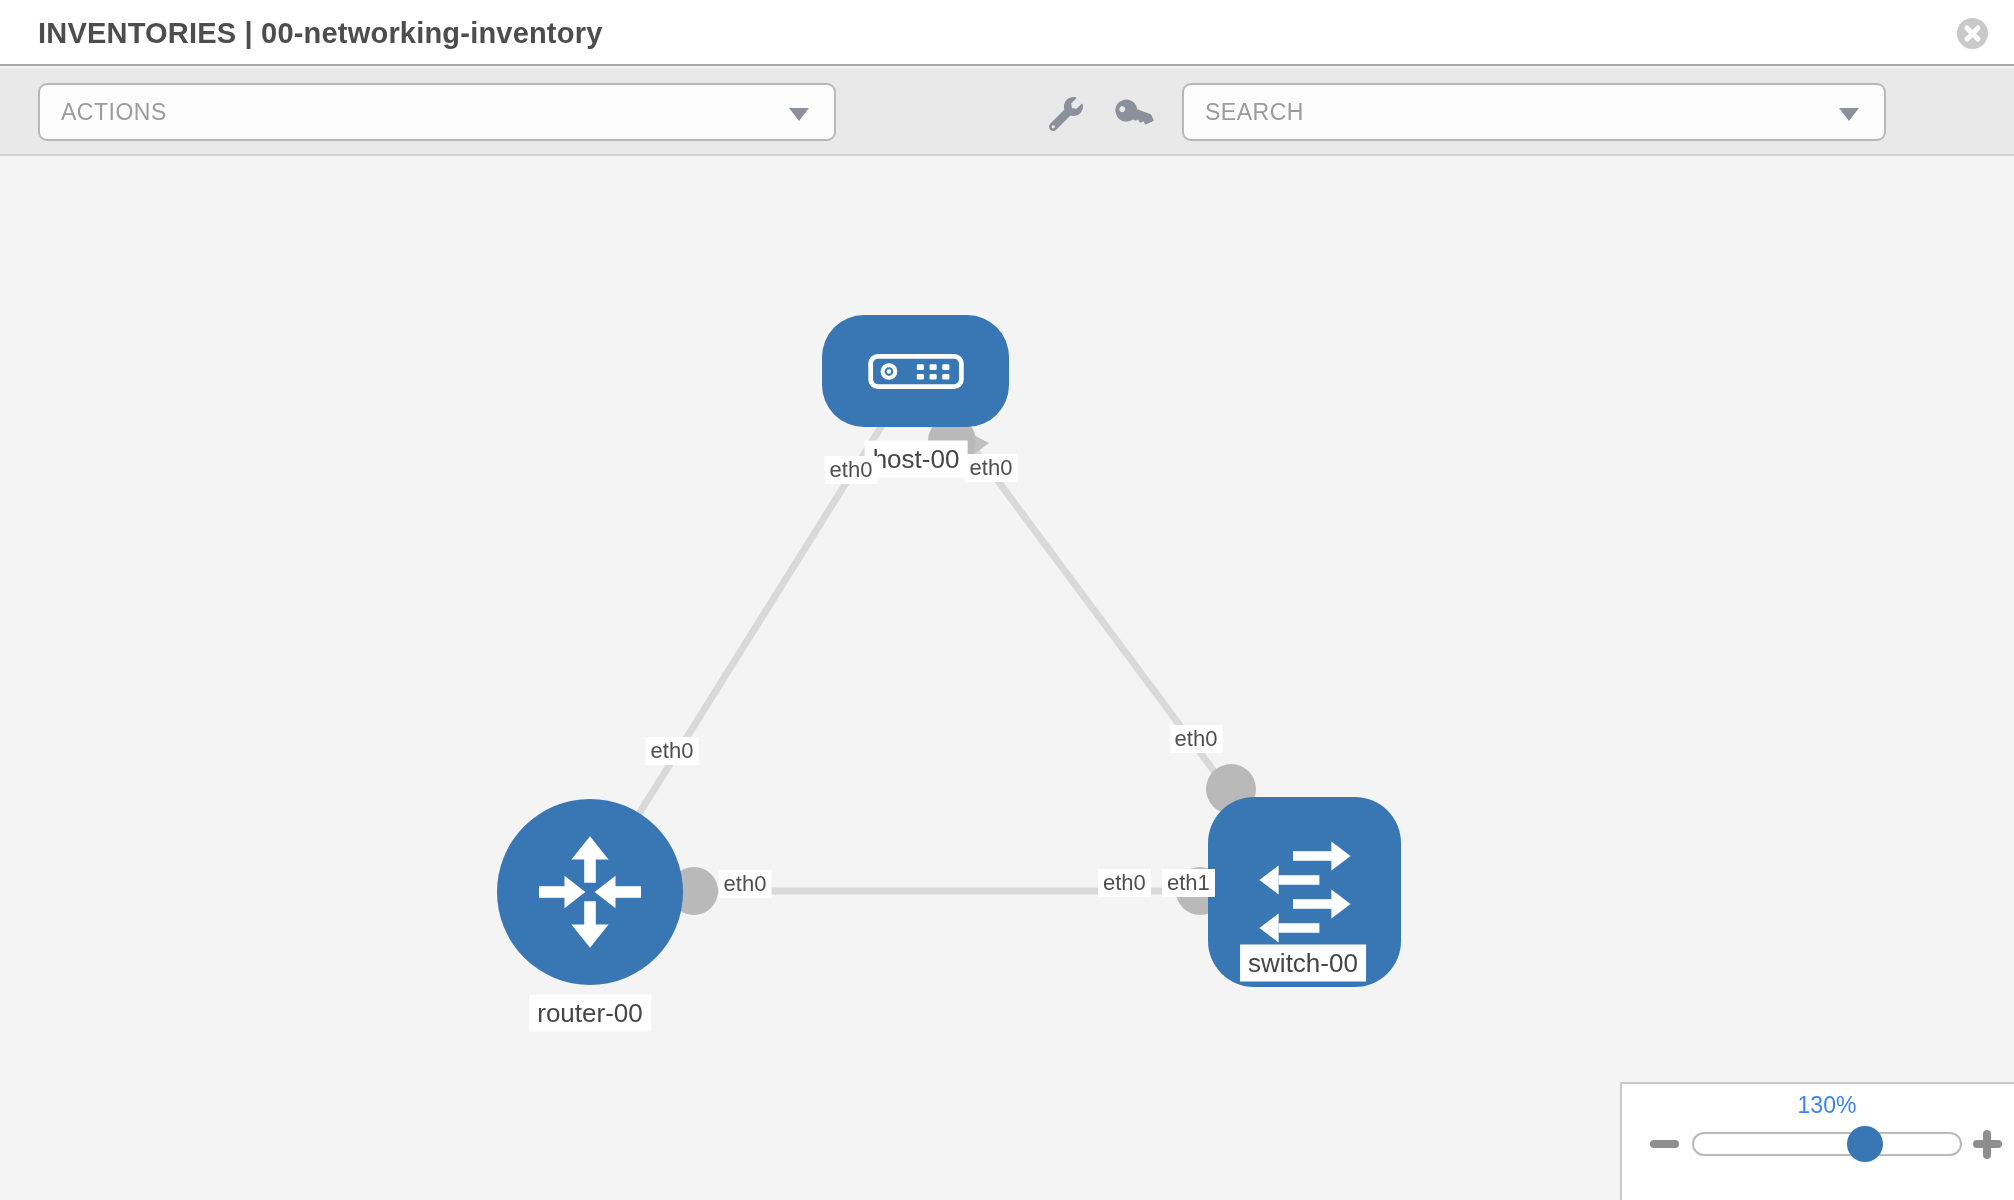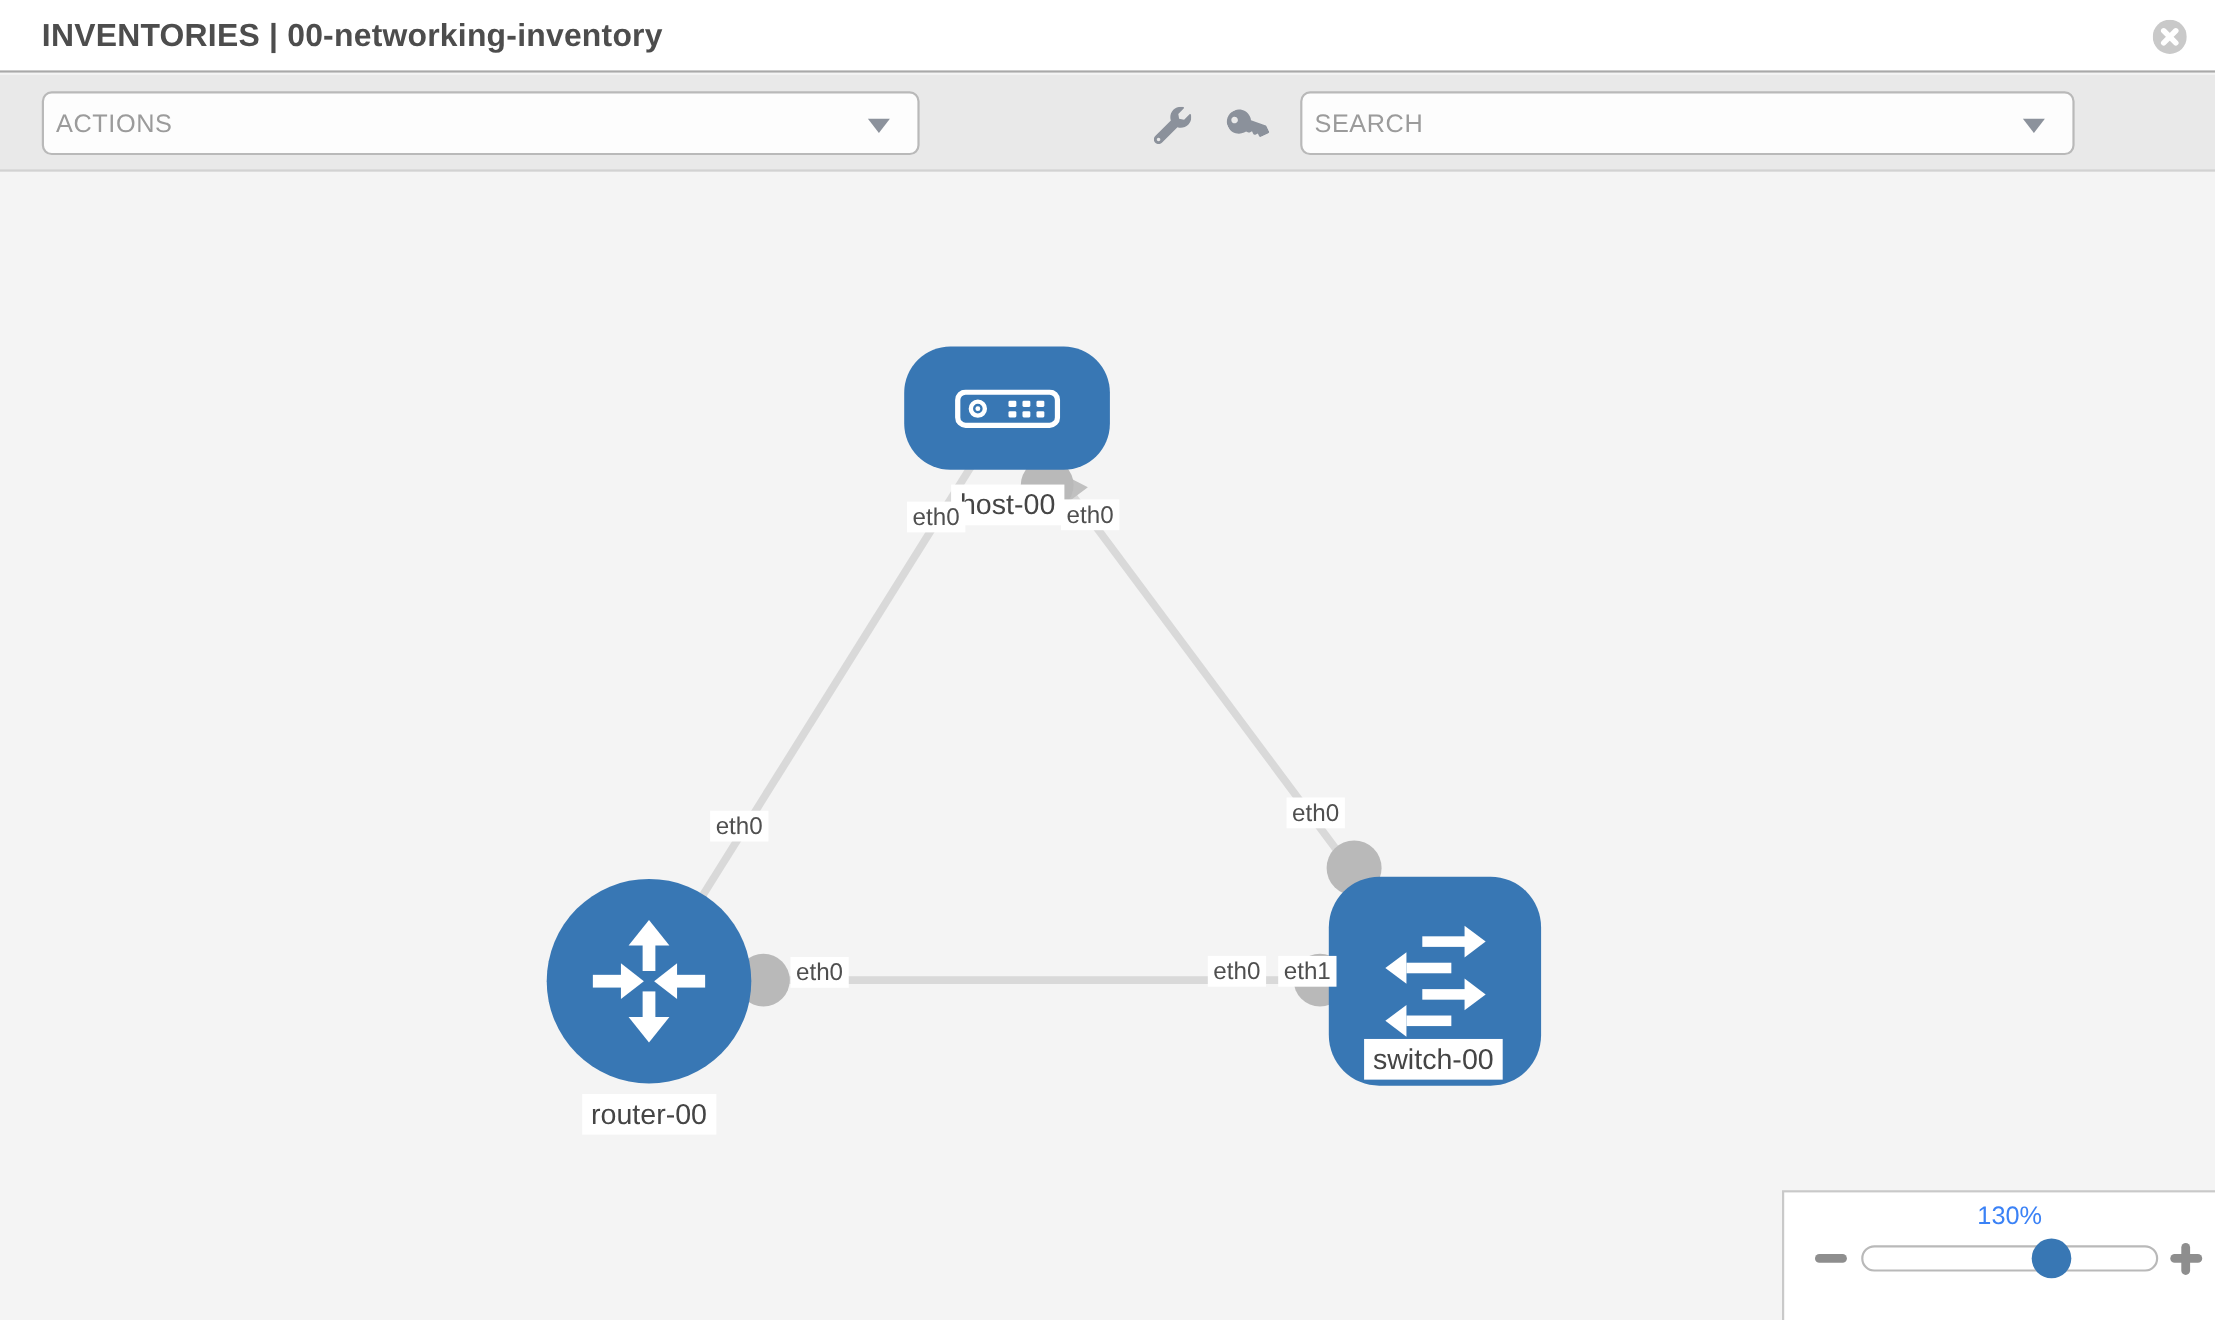--- a/index.html
+++ b/index.html
@@ -26,21 +26,21 @@
   
   .toolbar {
     position:absolute; left:0; top:68px; width:2014px; height:88px;
     background:#e9e9e9; border-bottom:2px solid #d2d2d2; z-index:10;
   }
   .select-box {
     position:absolute; top:15px; height:58px;
     background:#fdfdfd; border:2px solid #b9b9b9; border-radius:9px;
   }
   .select-box .select-label {
-    display:block; line-height:54px; padding-left:11px;
+    display:block; line-height:54px; padding-left:21px;
     font-size:23px; color:#9b9b9b; letter-spacing:0.5px;
   }
   .select-arrow {
     position:absolute; right:25px; top:23px; width:0; height:0;
     border-left:10px solid transparent; border-right:10px solid transparent;
     border-top:13px solid #8c929c;
   }
   .actions-select { left:38px;  width:798px; }
   .search-select  { left:1182px; width:704px; }
   .tool-icon { position:absolute; top:29px; width:34px; height:34px; cursor:pointer; }

